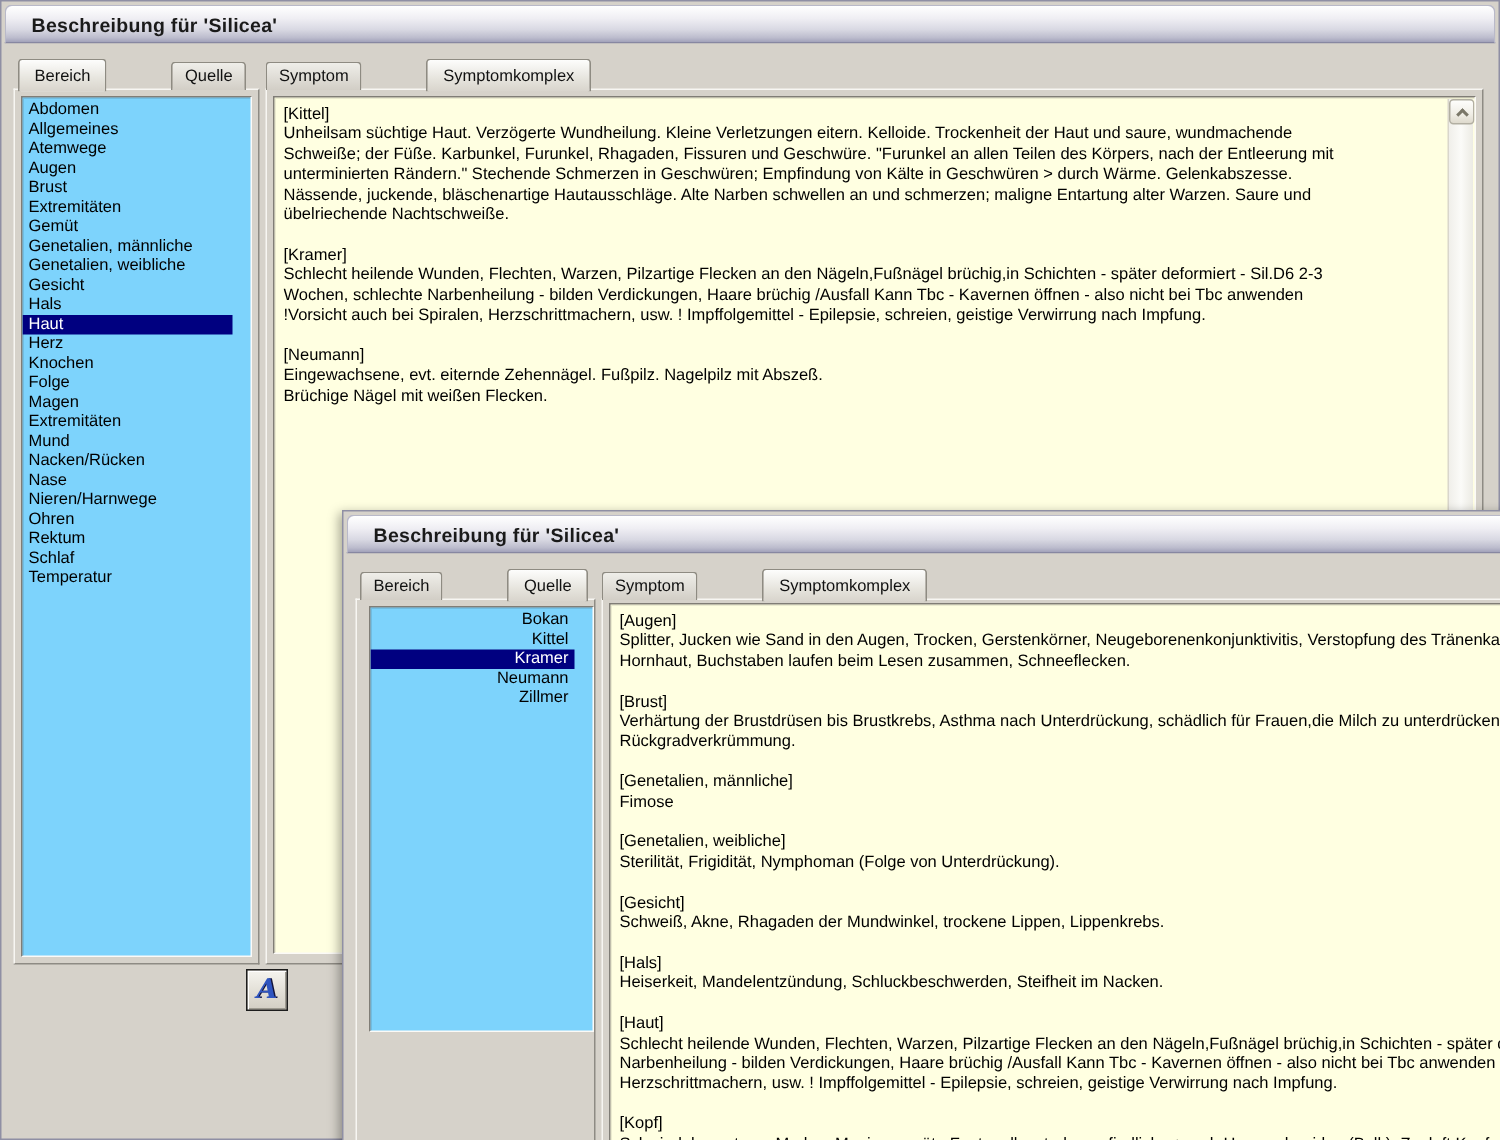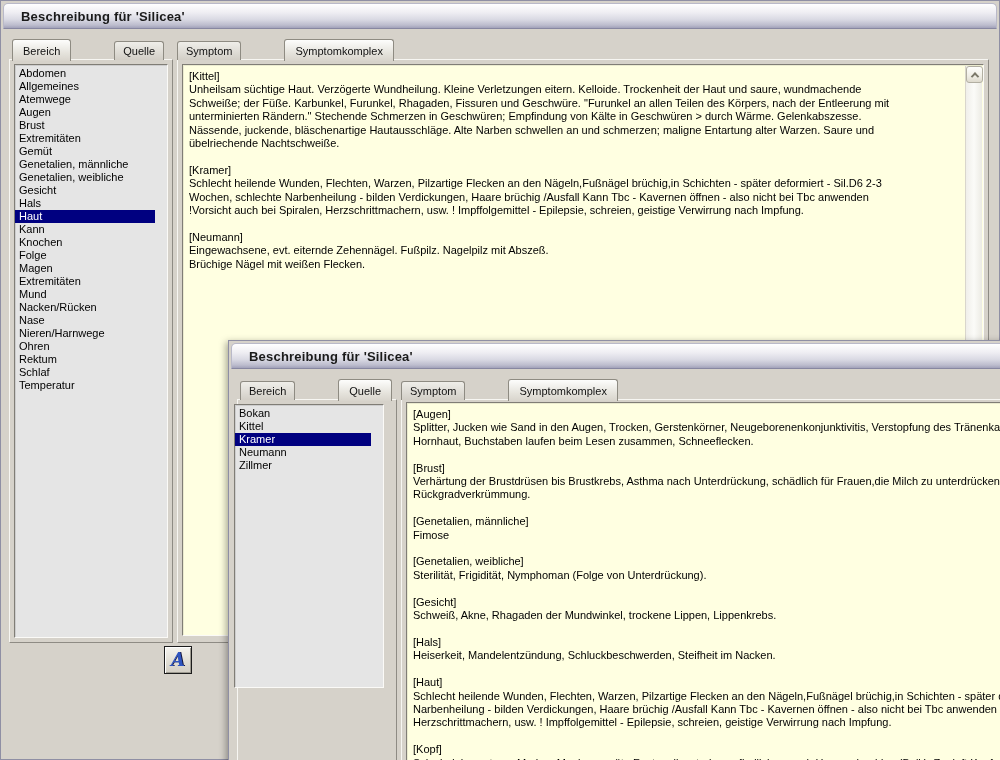--- a/index.html
+++ b/index.html
@@ -25,21 +25,21 @@
   }
   .tab.selected {
     background:linear-gradient(180deg,#fdfdfc 0%,#e6e4dd 60%,#d8d4cc 100%);
     padding:5px 10px 4px 10px; position:relative; margin-bottom:-1px; z-index:4;
   }
   .tabpage {
     position:absolute; background:#d6d2ca;
     border:1px solid; border-color:#f7f6f2 #8e8b84 #8e8b84 #f7f6f2;
   }
   .listbox {
-    position:absolute; background:#e5e5e5; overflow:hidden;
+    position:absolute; background:#7dd3fc; overflow:hidden;
     border:1px solid; border-color:#807d76 #fbfaf7 #fbfaf7 #807d76;
     box-shadow:inset 1px 1px 0 rgba(0,0,0,0.10);
     padding:2px 12px 0 0; font-size:11px;
   }
   .list-item { height:13px; line-height:13px; padding:0 4px; white-space:nowrap; cursor:default; }
   .list-item.selected { background:#000080; color:#fff; }
   .textarea {
     position:absolute; background:#ffffe1; overflow:hidden;
     border:1px solid; border-color:#807d76 #fbfaf7 #fbfaf7 #807d76;
     box-shadow:inset 1px 1px 0 rgba(0,0,0,0.08);
@@ -95,21 +95,21 @@
       <div class="list-item">Atemwege</div>
       <div class="list-item">Augen</div>
       <div class="list-item">Brust</div>
       <div class="list-item">Extremitäten</div>
       <div class="list-item">Gemüt</div>
       <div class="list-item">Genetalien, männliche</div>
       <div class="list-item">Genetalien, weibliche</div>
       <div class="list-item">Gesicht</div>
       <div class="list-item">Hals</div>
       <div class="list-item selected">Haut</div>
-      <div class="list-item">Kann</div>
+      <div class="list-item">Herz</div>
       <div class="list-item">Knochen</div>
       <div class="list-item">Folge</div>
       <div class="list-item">Magen</div>
       <div class="list-item">Extremitäten</div>
       <div class="list-item">Mund</div>
       <div class="list-item">Nacken/Rücken</div>
       <div class="list-item">Nase</div>
       <div class="list-item">Nieren/Harnwege</div>
       <div class="list-item">Ohren</div>
       <div class="list-item">Rektum</div>
@@ -154,21 +154,21 @@
 
   <div class="titlebar">
     <span>Beschreibung für 'Silicea'</span>
   </div>
 
   <div class="tabstrip" style="left:11px; top:36px; height:23px;">
     <div class="tab">Bereich</div>
     <div class="tab selected">Quelle</div>
   </div>
   <div class="tabpage" style="left:8px; top:58px; width:160px; height:366px;"></div>
-  <div class="listbox" style="left:5px; top:63px; width:150px; height:284px;">
+  <div class="listbox" style="left:17px; top:63px; width:150px; height:284px;text-align:right;">
       <div class="list-item">Bokan</div>
       <div class="list-item">Kittel</div>
       <div class="list-item selected">Kramer</div>
       <div class="list-item">Neumann</div>
       <div class="list-item">Zillmer</div>
     </div>
 
   <div class="tabstrip" style="left:172px; top:36px; height:23px;">
     <div class="tab">Symptom</div>
     <div class="tab selected">Symptomkomplex</div>

